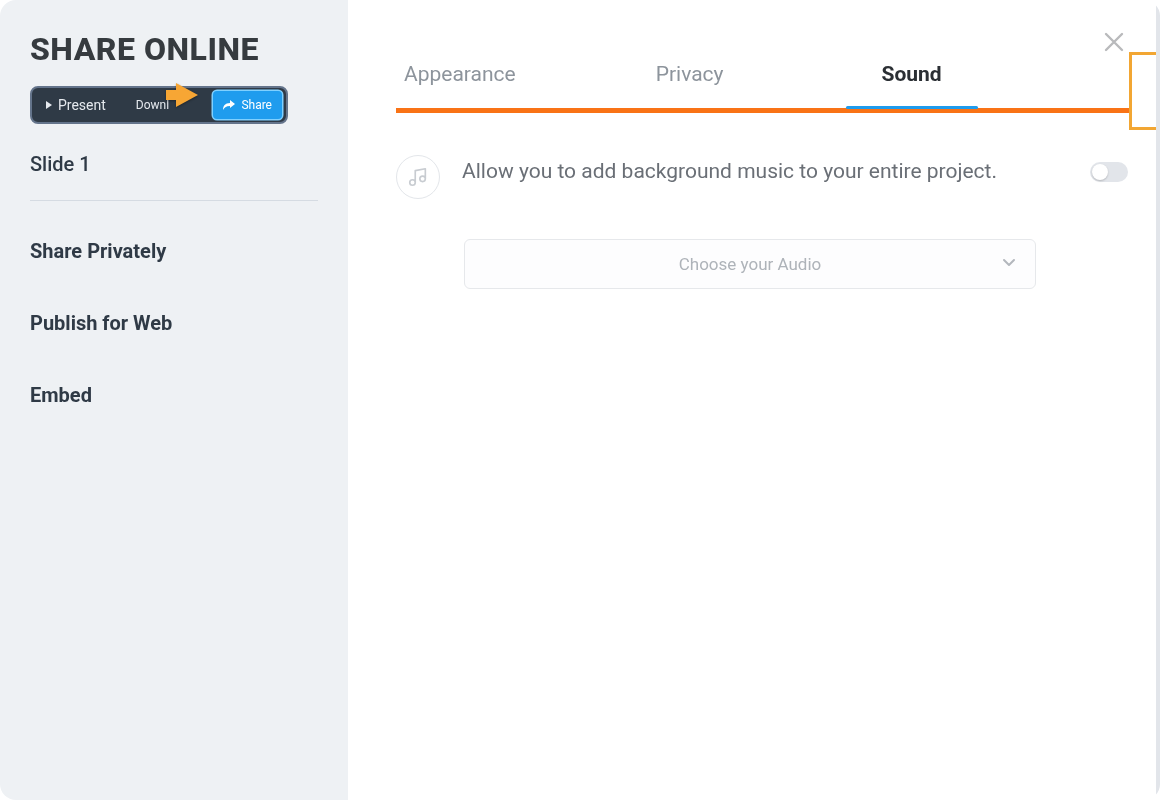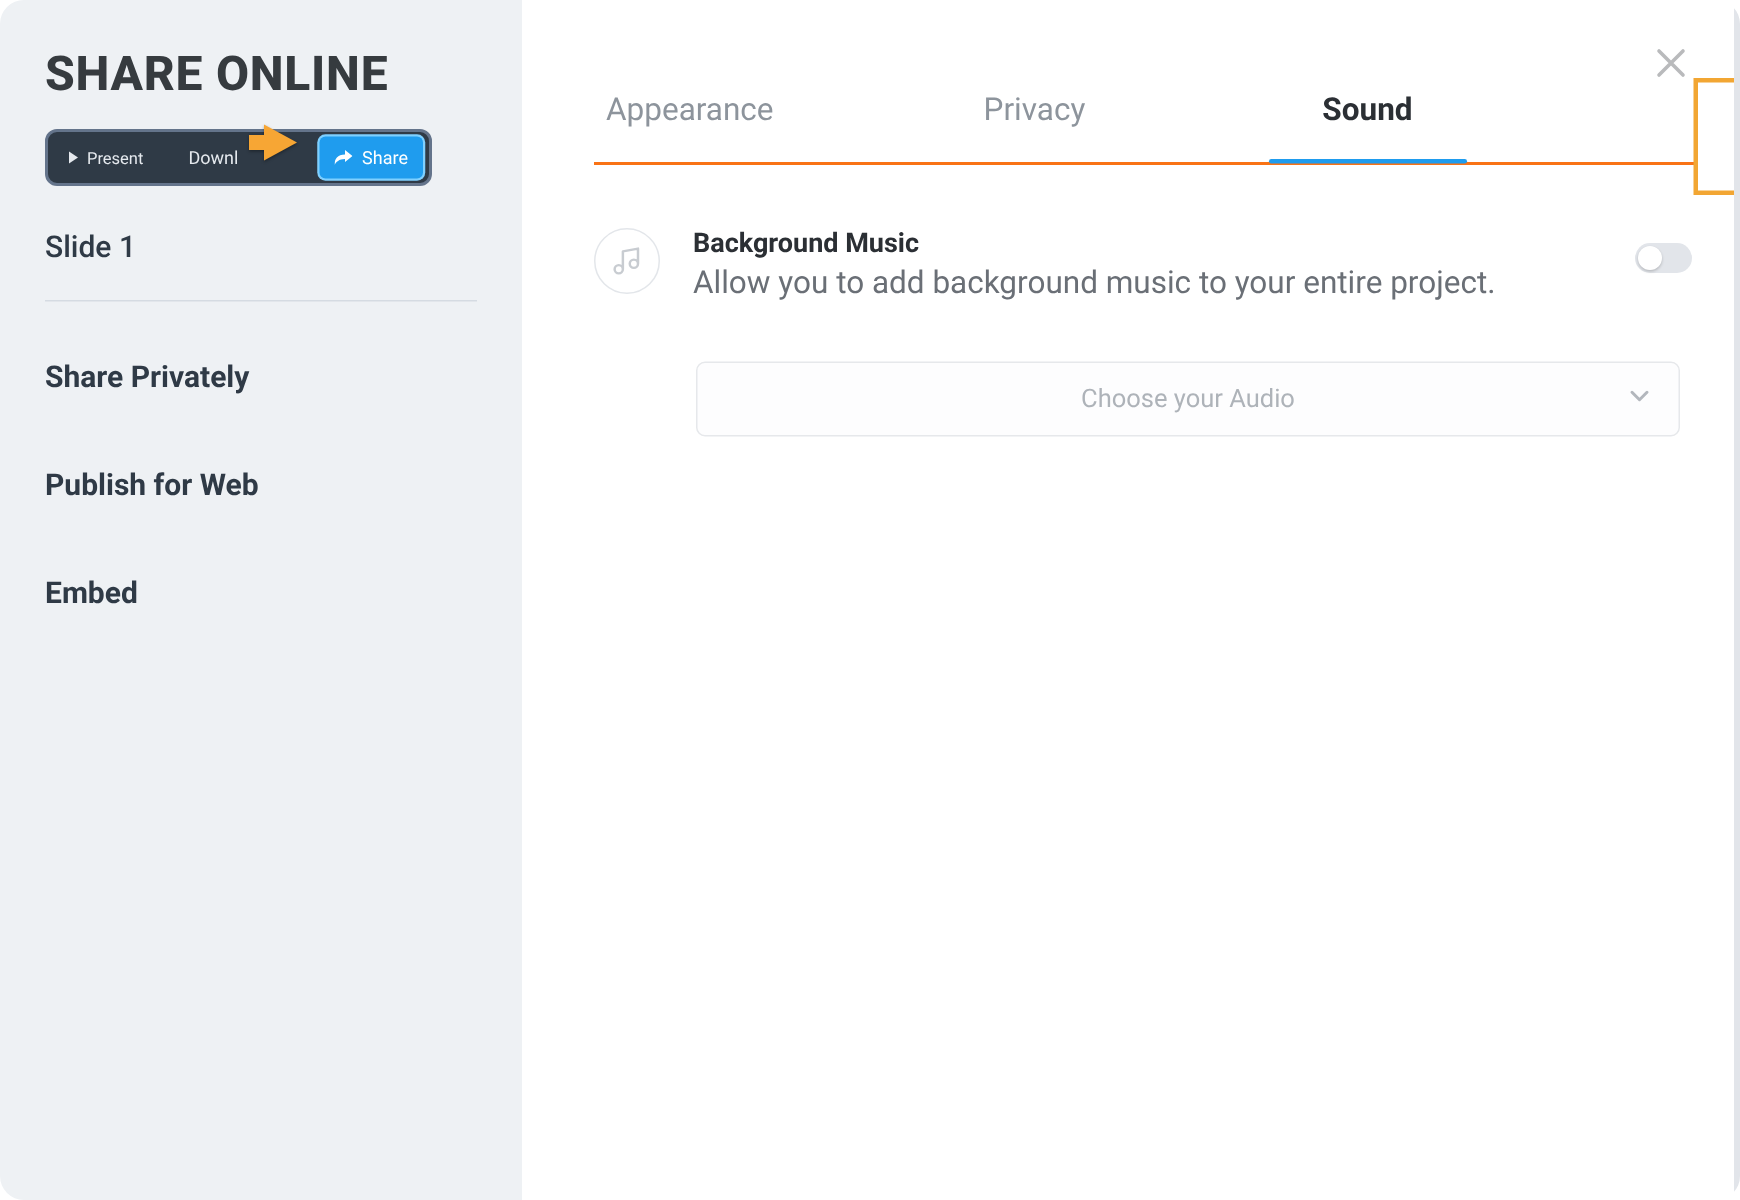--- a/index.html
+++ b/index.html
@@ -4,21 +4,21 @@
 <style>
   * { box-sizing: border-box; margin: 0; padding: 0; }
   html, body { width: 1160px; height: 800px; font-family: -apple-system, BlinkMacSystemFont, "Segoe UI", Roboto, "Helvetica Neue", Arial, sans-serif; background: #fff; overflow: hidden; }
 
   .app { position: relative; width: 1160px; height: 800px; display: flex; border-radius: 16px; overflow: hidden; background: #fff; }
 
   
   .sidebar { width: 348px; height: 100%; background: #eef1f4; padding: 30px 30px 28px 30px; display: flex; flex-direction: column; }
   .sidebar-title { font-size: 32px; font-weight: 800; color: #363b3f; letter-spacing: 0.5px; }
   .toolbar-img { margin-top: 18px; width: 258px; height: 38px; border-radius: 8px; background: #2f3a46; border: 2px solid #64748b; position: relative; display: flex; align-items: center; }
-  .tb-btn { display: flex; align-items: center; gap: 6px; font-size: 11px; color: #e5e9ee; margin-left: 14px; }
+  .tb-btn { display: flex; align-items: center; gap: 6px; font-size: 14px; color: #e5e9ee; margin-left: 14px; }
   .tb-play { width: 0; height: 0; border-left: 6px solid #e5e9ee; border-top: 4px solid transparent; border-bottom: 4px solid transparent; }
   .tb-dl { margin-left: 30px; color: #e5e9ee; font-size: 12px; }
   .tb-share { position: absolute; right: 4px; top: 3px; height: 28px; border-radius: 4px; background: #1f9cee; display: flex; align-items: center; gap: 6px; padding: 0 10px; color: #fff; font-size: 12px; box-shadow: 0 0 0 1.5px #7fd0ff; text-align: center; }
   .share-icon { width: 12px; height: 10px; position: relative; }
   .share-icon svg { display:block; }
   .arrow { position: absolute; left: 176px; top: 83px; width: 0; height: 0; border-top: 12px solid transparent; border-bottom: 12px solid transparent; border-left: 22px solid #f7a634; filter: drop-shadow(0 1px 1px rgba(0,0,0,.35)); }
   .arrow::before { content:""; position:absolute; left:-32px; top:-5px; width:12px; height:10px; background:#f7a634; }
 
   .slide-label { margin-top: 28px; font-size: 20px; color: #2f3a46; font-weight: 500; padding-bottom: 24px; border-bottom: 1px solid #d5dbe2; }
 
@@ -29,39 +29,39 @@
 
   .adv-btn { height: 56px; border: 2px solid #1f9cee; border-left: 6px solid #1f9cee; border-radius: 8px; background: #fff; display: flex; align-items: center; gap: 12px; padding: 0 18px; cursor: pointer; }
   .adv-btn .gear-wrap { position: relative; width: 22px; height: 22px; }
   .adv-btn .label { color: #1f9cee; font-weight: 700; font-size: 19px; }
 
   
   .main { flex: 1; height: 100%; background: #fff; position: relative; padding: 18px 30px 0 48px; }
   .close { position: absolute; top: 30px; right: 34px; cursor: pointer; color: #b9babc; }
   .close svg { display:block; }
 
-  .tabs { display: flex; align-items: flex-end; border-bottom: 2px solid #f97316; margin-top: 44px; position: relative; text-align: center; }
+  .tabs { display: flex; align-items: flex-end; border-bottom: 5px solid #f97316; margin-top: 44px; position: relative; text-align: center; }
   .tab { font-size: 21px; color: #8d949c; padding-bottom: 22px; cursor: pointer; }
   .tab.t-appearance { margin-left: 8px; }
   .tab.t-privacy   { margin-left: 140px; }
   .tab.t-sound     { margin-left: 158px; color: #2b2f34; font-weight: 700; position: relative; }
   .tab.t-sound::after { content:""; position:absolute; left:-36px; right:-36px; bottom:-1px; height:3px; background:#1f9cee; border-radius:2px; }
 
   .highlight-box { position: absolute; top: 52px; left: 781px; width: 164px; height: 78px; border: 3px solid #f2a633; pointer-events: none; }
 
   .section { display: flex; align-items: flex-start; margin-top: 42px; }
   .section .icon { width: 44px; height: 44px; border-radius: 50%; border: 1px solid #e3e6ea; display: flex; align-items: center; justify-content: center; color: #c8ccd1; flex-shrink: 0; }
   .section .txt { margin-left: 22px; }
   .section .title { font-size: 18px; font-weight: 700; color: #2b2f34; }
   .section .desc { margin-top: 4px; font-size: 21px; color: #6a6f76; }
 
   .toggle { position: absolute; right: 32px; top: 162px; width: 38px; height: 20px; border-radius: 999px; background: #e2e5ea; cursor: pointer; }
   .toggle .knob { position: absolute; left: 2px; top: 2px; width: 16px; height: 16px; border-radius: 50%; background: #fff; box-shadow: 0 1px 2px rgba(0,0,0,.2); }
 
-  .dropdown { margin: 40px 0 0 68px; width: 656px; height: 50px; border: 1px solid #e6e8eb; border-radius: 6px; background: #fdfdfe; display: flex; align-items: center; justify-content: center; position: relative; color: #aeb3b9; font-size: 17px; cursor: pointer; }
+  .dropdown { margin: 40px 0 0 68px; width: 572px; height: 50px; border: 1px solid #e6e8eb; border-radius: 6px; background: #fdfdfe; display: flex; align-items: center; justify-content: center; position: relative; color: #aeb3b9; font-size: 17px; cursor: pointer; }
   .dropdown .chev { position: absolute; right: 18px; top: 50%; transform: translateY(-50%); color: #b3b7bd; }
 
   .right-rail { position: absolute; right: 0; top: 0; width: 4px; height: 100%; background: #e2e5ea; }
 </style>
 </head>
 <body>
 
 <div class="app">
 
   <aside class="sidebar">
@@ -112,21 +112,20 @@
 
     <div class="highlight-box"></div>
 
     <div class="section">
       <div class="icon">
         <svg width="22" height="22" viewBox="0 0 24 24">
             <path d="M9 18a3 3 0 1 1-3-3 3 3 0 0 1 3 3V5l11-2v11a3 3 0 1 1-3-3 3 3 0 0 1 3 3" fill="none" stroke="#c8ccd1" stroke-width="1.8" stroke-linecap="round" stroke-linejoin="round"></path>
           </svg>
       </div>
       <div class="txt">
-        <div class="title">Background Music</div>
         <div class="desc">Allow you to add background music to your entire project.</div>
       </div>
     </div>
 
     <div class="toggle">
       <div class="knob"></div>
     </div>
 
     <div class="dropdown">
       <span>Choose your Audio</span>

